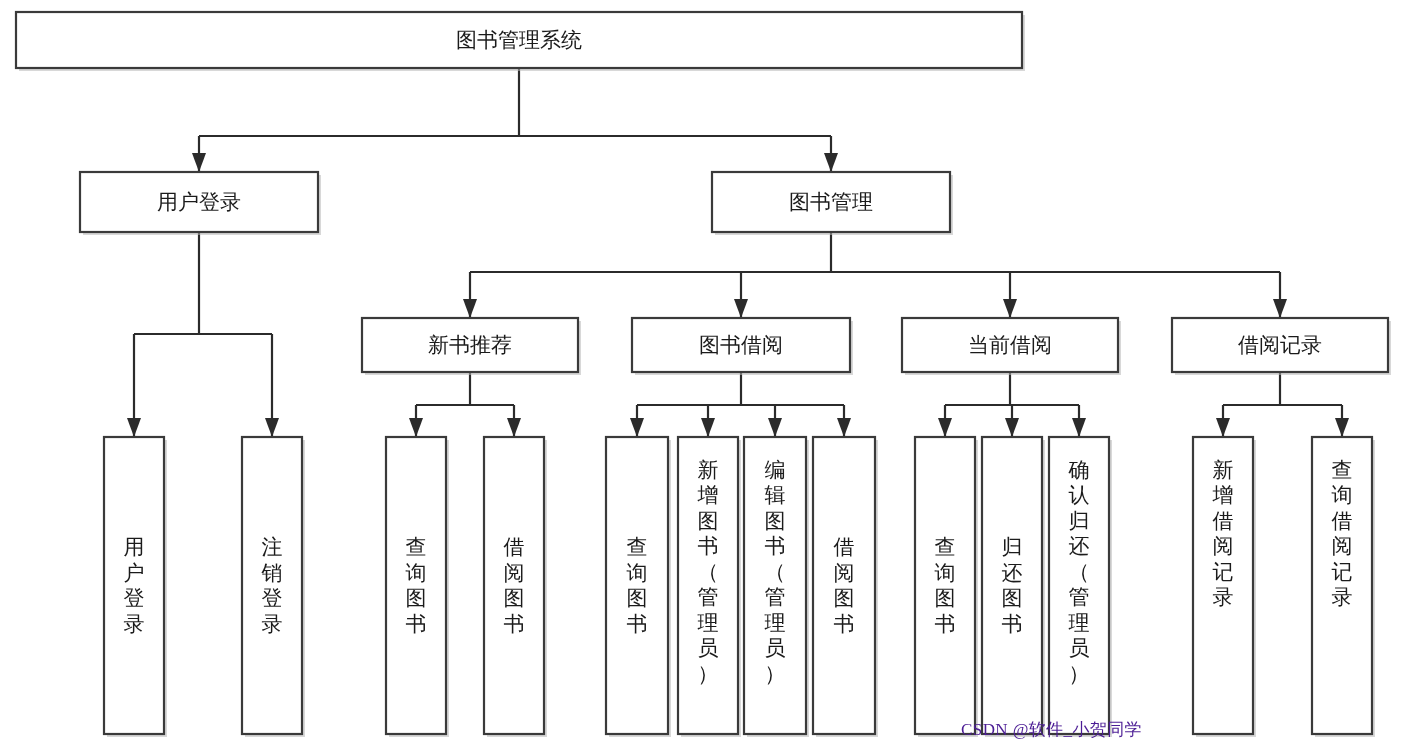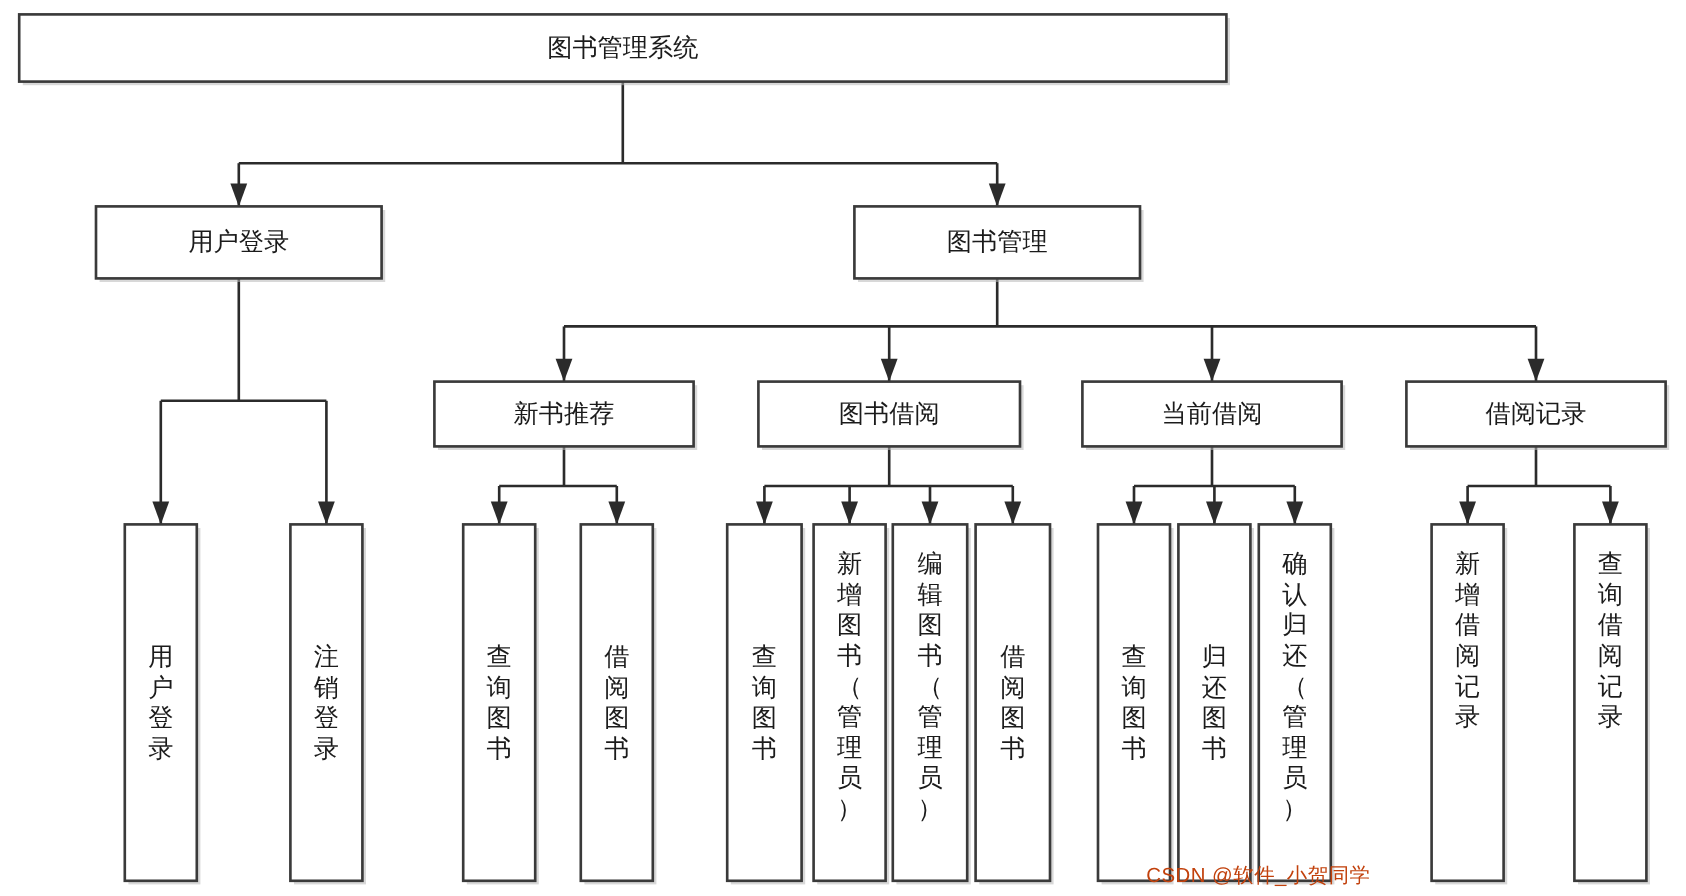--- a/index.html
+++ b/index.html
@@ -58,23 +58,23 @@
   .node-label-v {
     font-family: "DejaVu Sans", "Liberation Sans", sans-serif;
     font-size: 21px;
     fill: #1b1b1b;
     text-anchor: middle;
   }
   .watermark {
     position: absolute;
     right: 10px;
     bottom: 6px;
-    font-family: Liberation Sans, sans-serif;
+    font-family: Liberation Serif, serif;
     font-size: 17px;
-    color: #c2410c;
+    color: #4c1d95;
     letter-spacing: 0.4px;
     white-space: nowrap;
     user-select: none;
   }
 </style>
 </head>
 <body>
 
 <div id="diagram-root">
   <svg id="tree-svg" viewBox="0 0 1405 747" xmlns="http://www.w3.org/2000/svg">

